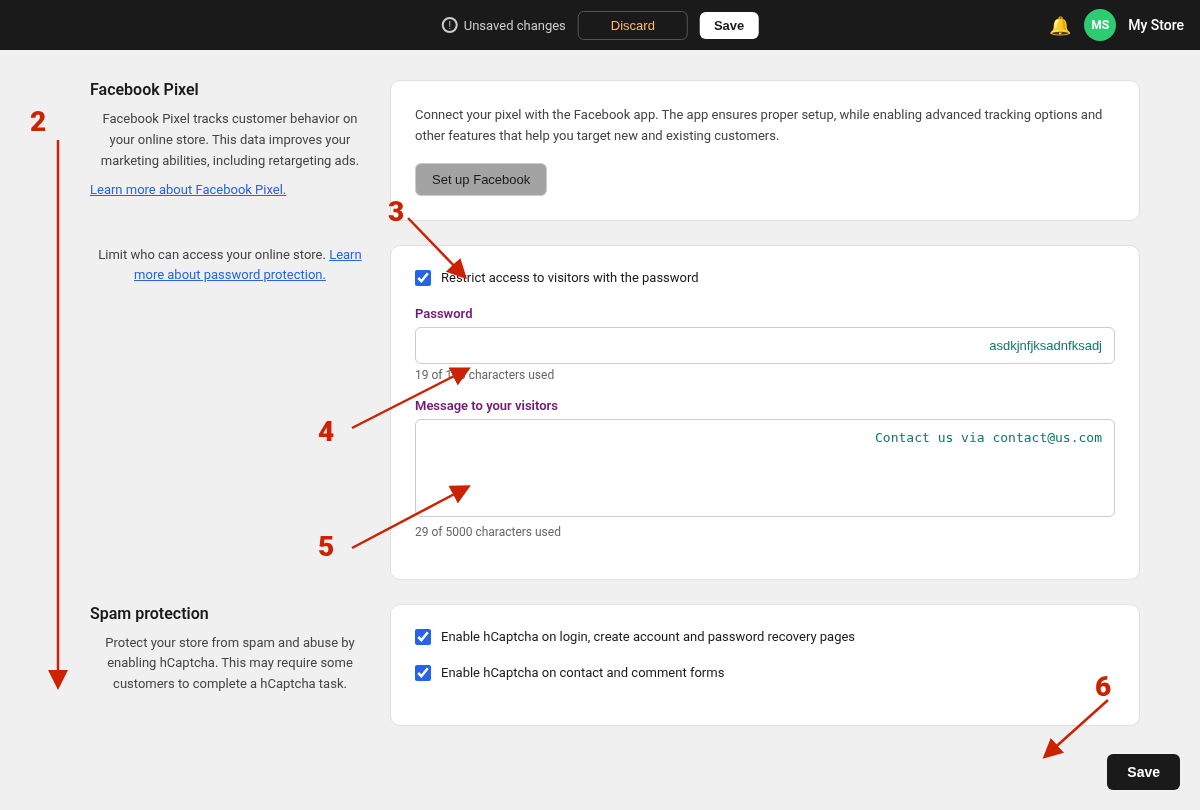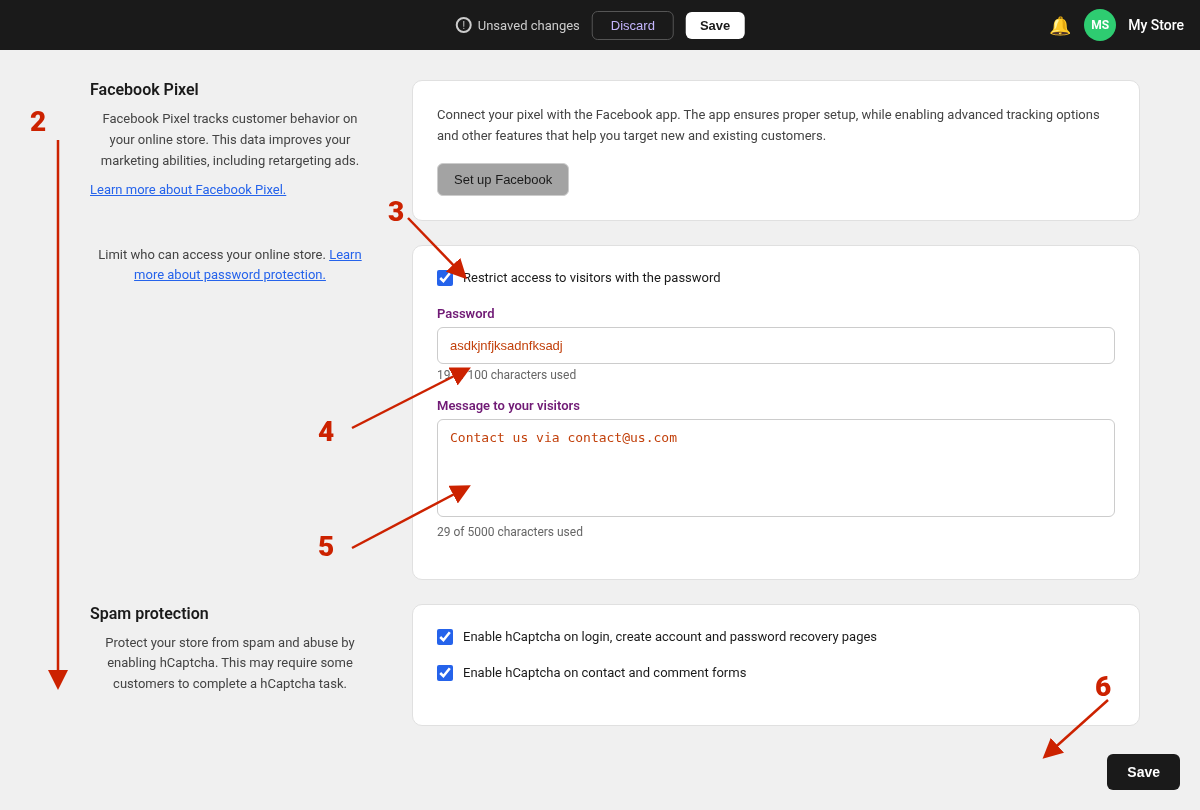--- a/index.html
+++ b/index.html
@@ -45,22 +45,22 @@
       display: flex;
       align-items: center;
       justify-content: center;
       font-size: 10px;
       color: #ccc;
       flex-shrink: 0;
     }
     .btn-discard {
       background: transparent;
       border: 1px solid #555;
-      color: #c4b5fd;
-      padding: 6px 18px;
+      color: #fdba74;
+      padding: 6px 32px;
       border-radius: 6px;
       font-size: 13px;
       cursor: pointer;
     }
     .btn-save-top {
       background: #fff;
       border: none;
       color: #1a1a1a;
       padding: 6px 14px;
       border-radius: 6px;
@@ -99,21 +99,21 @@
 
     
     .content {
       padding: 30px 60px 30px 90px;
       position: relative;
     }
 
     
     .section-row {
       display: flex;
-      gap: 42px;
+      gap: 20px;
       margin-bottom: 24px;
     }
     .section-left {
       width: 280px;
       flex-shrink: 0;
     }
     .section-right {
       flex: 1;
       background: #fff;
       border-radius: 10px;
@@ -183,22 +183,23 @@
       font-weight: 600;
       color: #701a75;
       margin-bottom: 6px;
     }
     .field-input {
       width: 100%;
       border: 1px solid #ccc;
       border-radius: 6px;
       padding: 10px 12px;
       font-size: 13px;
-      color: #c2410c;
+      color: #0f766e;
       outline: none;
+      text-align: right;
     }
     .char-count {
       font-size: 12px;
       color: #666;
       margin-top: 4px;
       margin-bottom: 16px;
     }
     textarea.field-input {
       height: 98px;
       resize: none;

